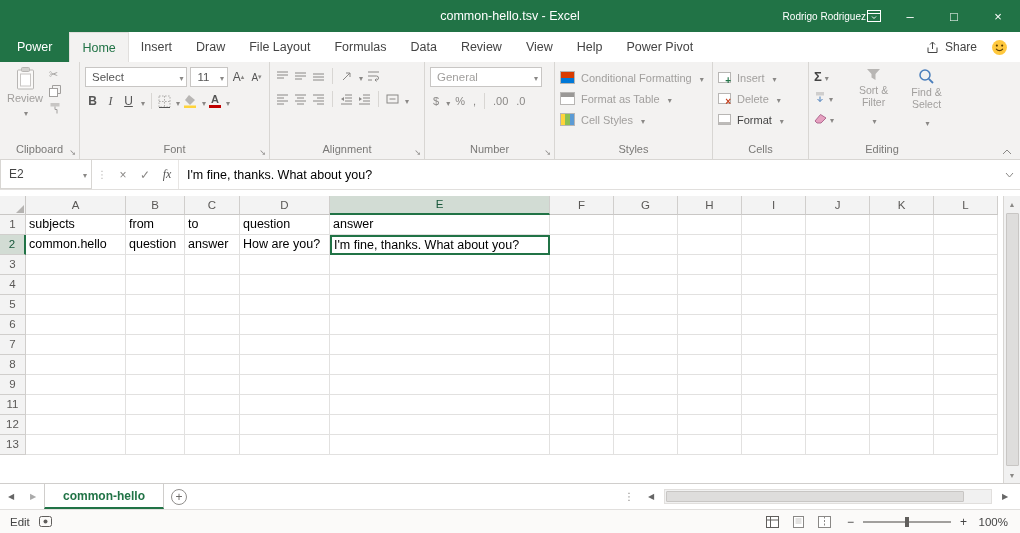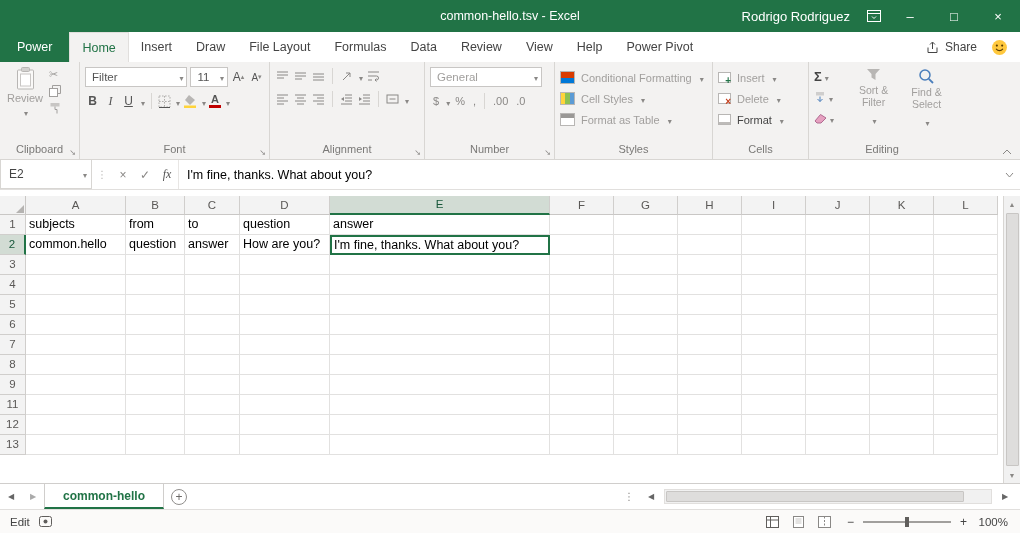--- a/index.html
+++ b/index.html
@@ -9,21 +9,21 @@
   
   .titlebar{height:32px;background:#217346;display:flex;align-items:center;color:#fff;flex:none;position:relative}
   .qat{display:flex;align-items:center;gap:10px;padding-left:10px;font-size:12px;z-index:2}
   .autosave{display:flex;align-items:center;gap:6px}
   .pill{display:flex;align-items:center;gap:4px;background:rgba(255,255,255,.28);border-radius:8px;padding:1px 8px 1px 2px;font-size:10.5px}
   .knob{width:9px;height:9px;border-radius:50%;background:#fff}
   .qglyph{font-size:13px;line-height:1}
   .qdd::after{content:"▾";font-size:9px;color:#fff}
   .tb-title{position:absolute;left:0;right:0;text-align:center;font-size:12.5px;pointer-events:none;z-index:1}
   .tb-right{margin-left:auto;display:flex;align-items:center;height:32px;z-index:2}
-  .username{font-size:13px;margin-right:16px}
+  .username{font-size:10px;}
   .rdo{margin-right:6px;display:flex}
   .winbtn{width:44px;height:32px;display:flex;align-items:center;justify-content:center;font-size:13px}
 
   
   .tabsrow{height:30px;background:#fff;display:flex;align-items:stretch;flex:none}
   .filetab{background:#217346;color:#fff;padding:0 17px;display:flex;align-items:center;font-size:12.5px}
   .rtab{padding:0 12px;display:flex;align-items:center;font-size:12.5px;color:#444;white-space:nowrap}
   .rtab.active{background:#f3f2f1;color:#217346;border:1px solid #e1dfdd;border-bottom:none}
   .tellme{display:flex;align-items:center;gap:6px;color:#605e5c;margin-left:14px;font-size:12px;white-space:nowrap}
   .share{display:flex;align-items:center;gap:6px;margin-left:auto;margin-right:14px;color:#444;font-size:12px}
@@ -214,21 +214,21 @@
         </div>
       </div>
       <div class="rglabel"><span>Clipboard</span></div>
       <span class="launcher"></span>
     </div>
 
     <div class="rgroup" style="width:190px">
       <div class="rgc">
         <div class="frow">
           <div class="combo w104">
-              <span>Filter</span>
+              <span>Select</span>
               <span class="dd"></span>
             </div>
           <div class="combo w38">
               <span>11</span>
               <span class="dd"></span>
             </div>
           <span class="fbtn grow">
               <span>A</span>
             </span>
           <span class="fbtn shrink">
@@ -364,27 +364,27 @@
     </div>
 
     <div class="rgroup" style="width:158px">
       <div class="rgc">
         <div class="srow">
           <span class="sic cf-ic"></span>
           <span class="dis">Conditional Formatting</span>
           <span class="dd"></span>
         </div>
         <div class="srow">
+          <span class="sic fat-ic"></span>
+          <span class="dis">Format as Table</span>
+          <span class="dd"></span>
+        </div>
+        <div class="srow">
           <span class="sic cs-ic"></span>
           <span class="dis">Cell Styles</span>
-          <span class="dd"></span>
-        </div>
-        <div class="srow">
-          <span class="sic fat-ic"></span>
-          <span class="dis">Format as Table</span>
           <span class="dd"></span>
         </div>
       </div>
       <div class="rglabel"><span>Styles</span></div>
     </div>
 
     <div class="rgroup" style="width:96px">
       <div class="rgc">
         <div class="srow">
           <span class="cellic ins-ic"></span>

